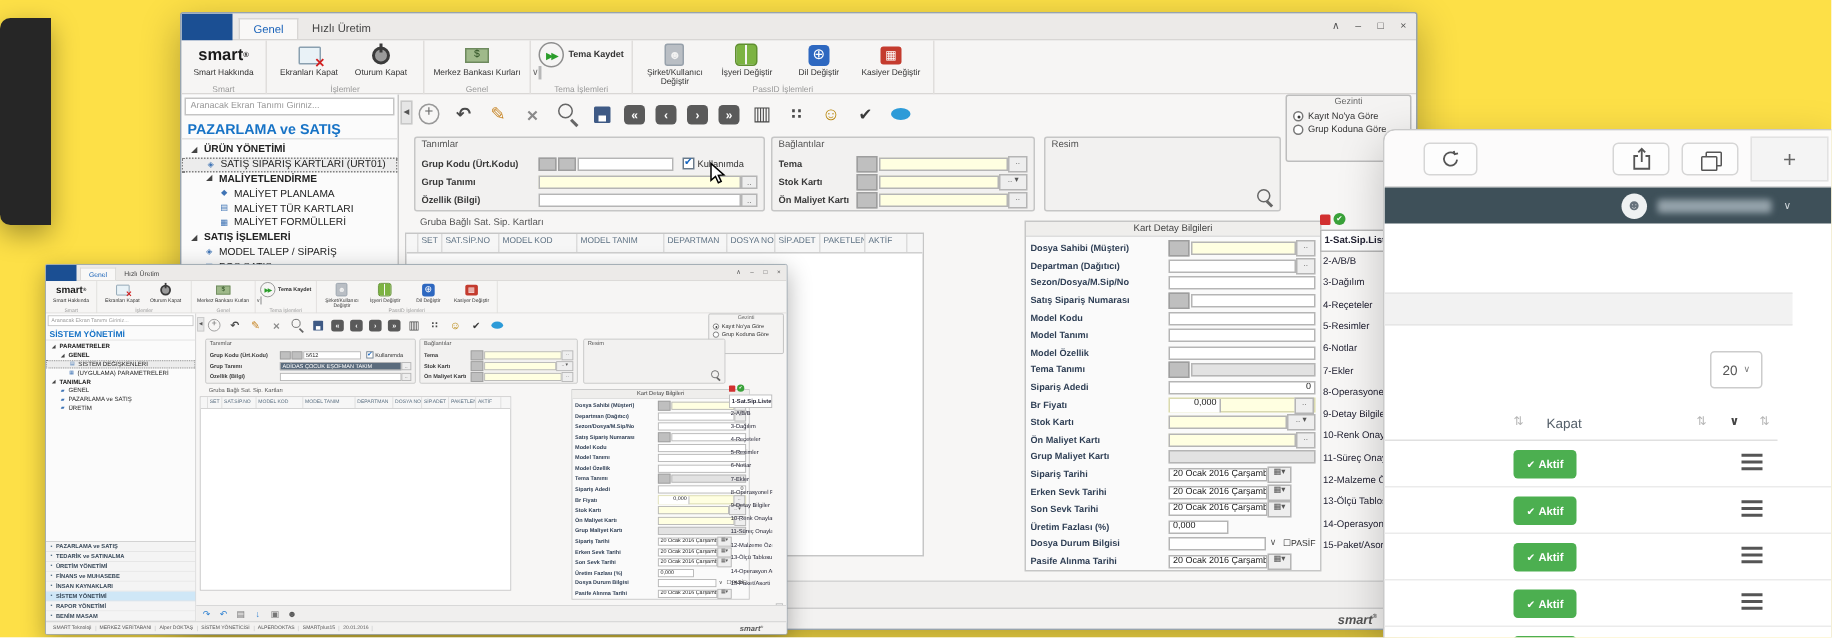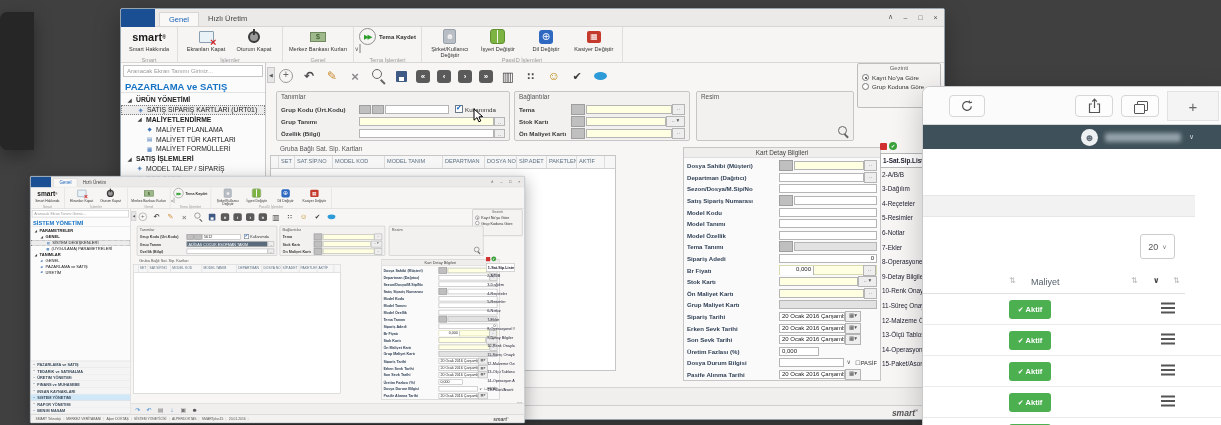--- a/index.html
+++ b/index.html
@@ -1,18 +1,18 @@
 <!DOCTYPE html>
 <html><head>
 <meta charset="utf-8">
 <style>
   *{box-sizing:border-box;margin:0;padding:0}
   html,body{width:1221px;height:425px;overflow:hidden;background:#fff;
     font-family:"Liberation Sans","DejaVu Sans",sans-serif}
-  #stage{position:relative;width:1221px;height:425px;background:#404040;overflow:hidden}
+  #stage{position:relative;width:1221px;height:425px;background:#fde047;overflow:hidden}
 
   
   #sliver{position:absolute;left:0;top:12px;width:34px;height:138px;background:#262626;
     border-radius:7px 0 0 7px;box-shadow:0 6px 18px rgba(0,0,0,.35)}
 
   
   .erp-mount{position:absolute;width:825px;height:412px;transform-origin:0 0}
   #mount-main{left:120px;top:8px;--sbw:145px;z-index:2}
   #mount-small{left:30px;top:176px;--sbw:167px;transform:scale(.6);z-index:4}
 
@@ -801,21 +801,21 @@
       <span class="ncaret">∨</span>
     </div>
     <div class="bstrip"></div>
     <div class="bcard">
       <span class="pagesize">
         <span>20</span>
         <span class="pscaret">∨</span>
       </span>
       <div class="bheader">
         <span class="sort s1"></span>
-        <span class="bcol">Maliyet</span>
+        <span class="bcol">Kapat</span>
         <span class="sort s2"></span>
         <span class="fcaret">∨</span>
         <span class="sort s3"></span>
       </div>
       <div class="brows">
 
           <div class="brow">
             <span class="btn-aktif">
               <span class="chk"></span>
               <span>Aktif</span>

